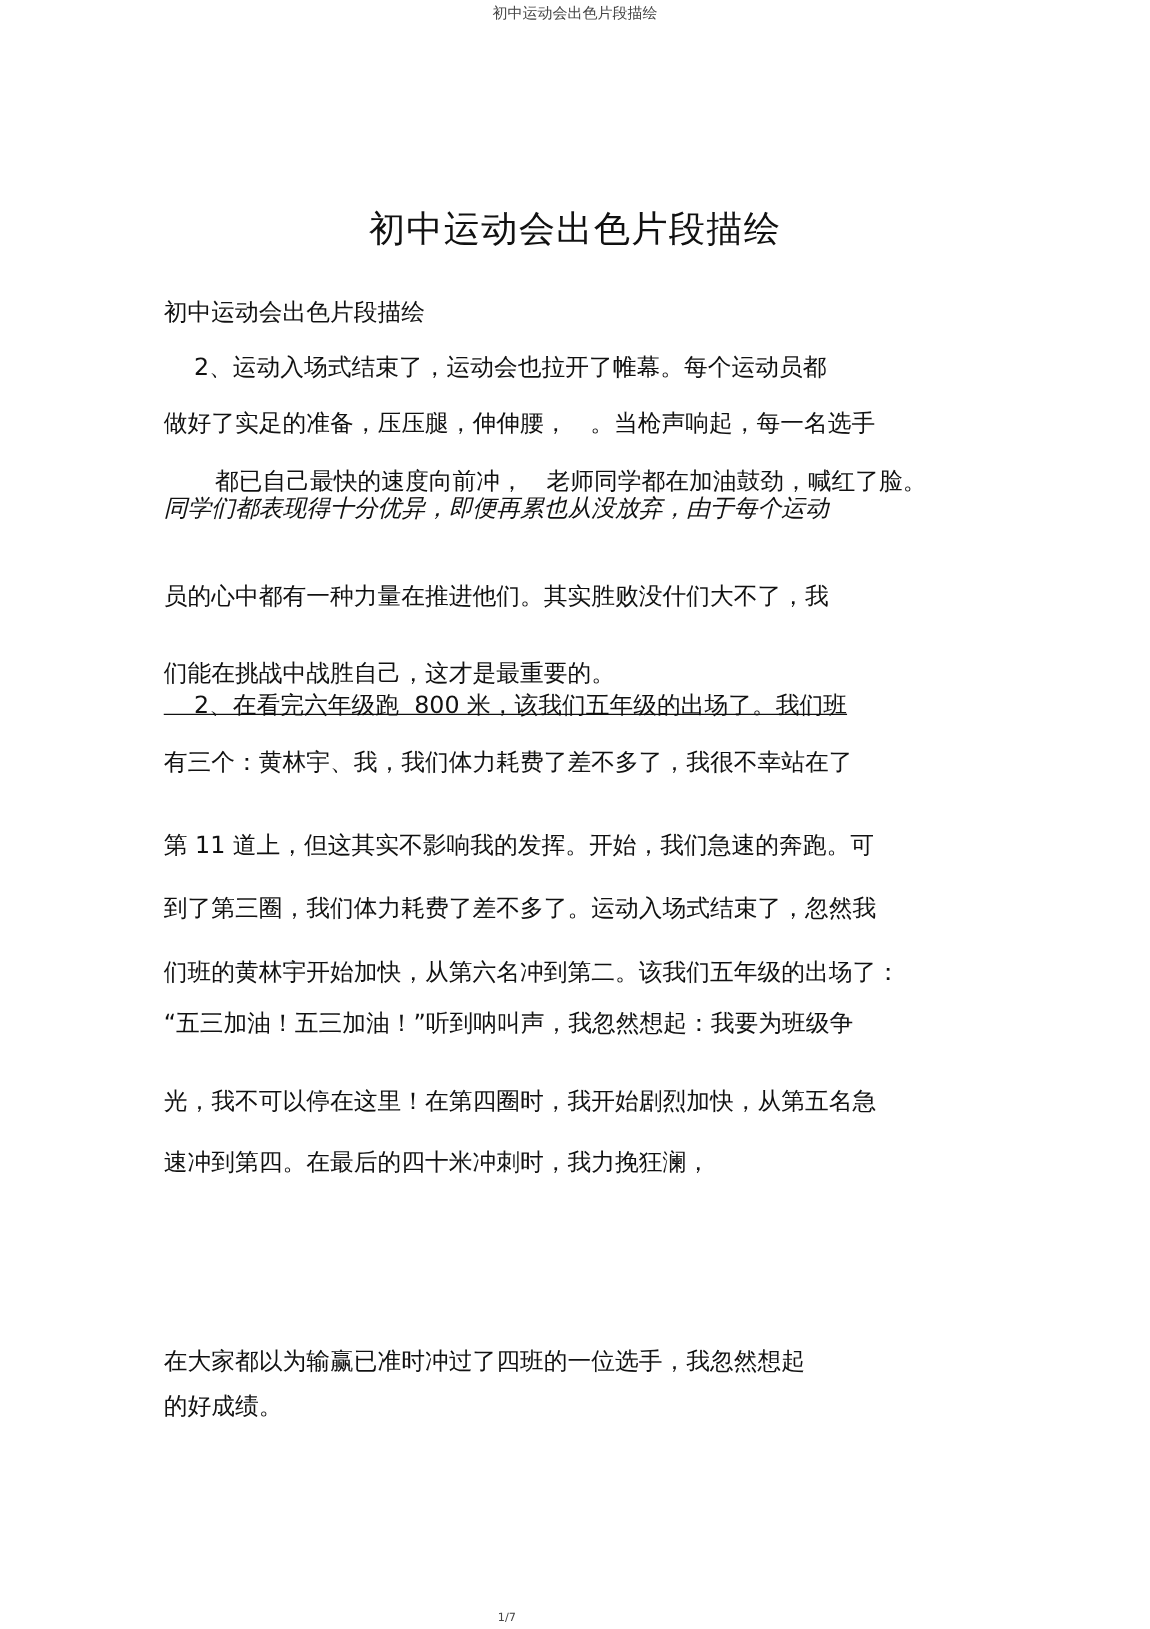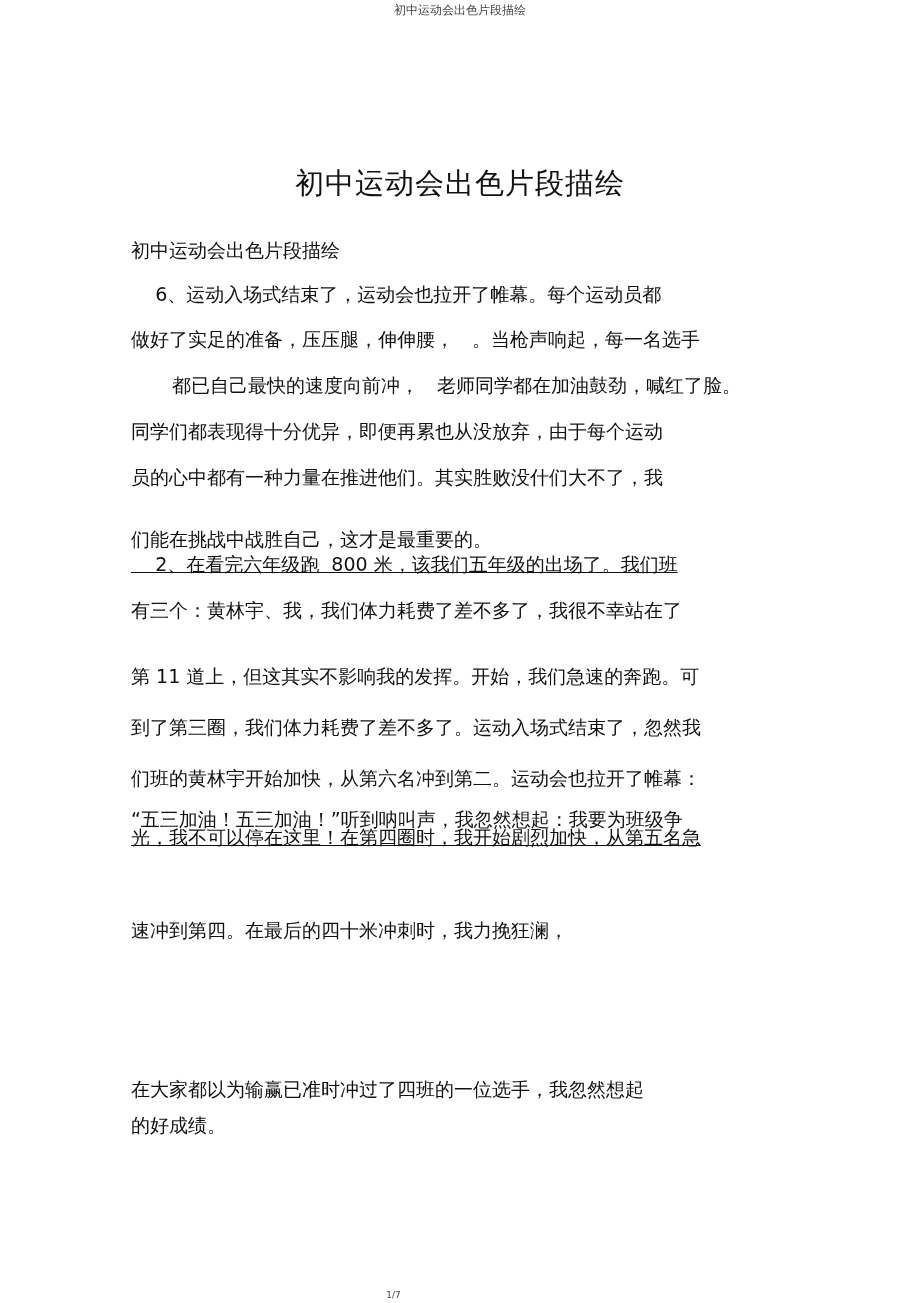--- a/index.html
+++ b/index.html
@@ -48,48 +48,48 @@
     position: absolute;
     left: 131px;
     top: 237px;
     font-size: 19px;
     line-height: 26px;
     white-space: pre;
   }
   .page-number {
     position: absolute;
     top: 1290px;
-    left: 0;
+    left: 12px;
     width: 787px;
     text-align: center;
     font-size: 9px;
     color: #444444;
   }
 </style>
 </head>
 <body>
 
 <div class="page-header">初中运动会出色片段描绘</div>
 
 <div class="doc-title">初中运动会出色片段描绘</div>
 
 <div class="subtitle">初中运动会出色片段描绘</div>
 
 <div id="body-lines">
-  <div class="line" style="top: 281px;">    6、运动入场式结束了，运动会也拉开了帷幕。每个运动员都</div>
+  <div class="line" style="top: 281px;">    2、运动入场式结束了，运动会也拉开了帷幕。每个运动员都</div>
   <div class="line" style="top: 326px;">做好了实足的准备，压压腿，伸伸腰，   。当枪声响起，每一名选手</div>
   <div class="line" style="top: 372px; margin-left: 41px;">都已自己最快的速度向前冲，   老师同学都在加油鼓劲，喊红了脸。</div>
-  <div class="line" style="top: 418px;">同学们都表现得十分优异，即便再累也从没放弃，由于每个运动</div>
+  <div class="line" style="top: 394px; font-style: italic;">同学们都表现得十分优异，即便再累也从没放弃，由于每个运动</div>
   <div class="line" style="top: 464px;">员的心中都有一种力量在推进他们。其实胜败没什们大不了，我</div>
   <div class="line" style="top: 509px; margin-top: 17px;">们能在挑战中战胜自己，这才是最重要的。</div>
   <div class="line" style="top: 551px; text-decoration: underline;">    2、在看完六年级跑  800 米，该我们五年级的出场了。我们班</div>
   <div class="line" style="top: 597px;">有三个：黄林宇、我，我们体力耗费了差不多了，我很不幸站在了</div>
   <div class="line" style="top: 663px;">第 11 道上，但这其实不影响我的发挥。开始，我们急速的奔跑。可</div>
   <div class="line" style="top: 714px;">到了第三圈，我们体力耗费了差不多了。运动入场式结束了，忽然我</div>
-  <div class="line" style="top: 765px;">们班的黄林宇开始加快，从第六名冲到第二。运动会也拉开了帷幕：</div>
+  <div class="line" style="top: 765px;">们班的黄林宇开始加快，从第六名冲到第二。该我们五年级的出场了：</div>
   <div class="line" style="top: 806px;">“五三加油！五三加油！”听到呐叫声，我忽然想起：我要为班级争</div>
-  <div class="line" style="top: 824px; text-decoration: underline;">光，我不可以停在这里！在第四圈时，我开始剧烈加快，从第五名急</div>
+  <div class="line" style="top: 868px;">光，我不可以停在这里！在第四圈时，我开始剧烈加快，从第五名急</div>
   <div class="line" style="top: 917px;">速冲到第四。在最后的四十米冲刺时，我力挽狂澜，</div>
   <div class="line" style="top: 1076px;">在大家都以为输赢已准时冲过了四班的一位选手，我忽然想起</div>
   <div class="line" style="top: 1112px;">的好成绩。</div>
 </div>
 
 <div class="page-number">1/7</div>
 
 </body></html>

